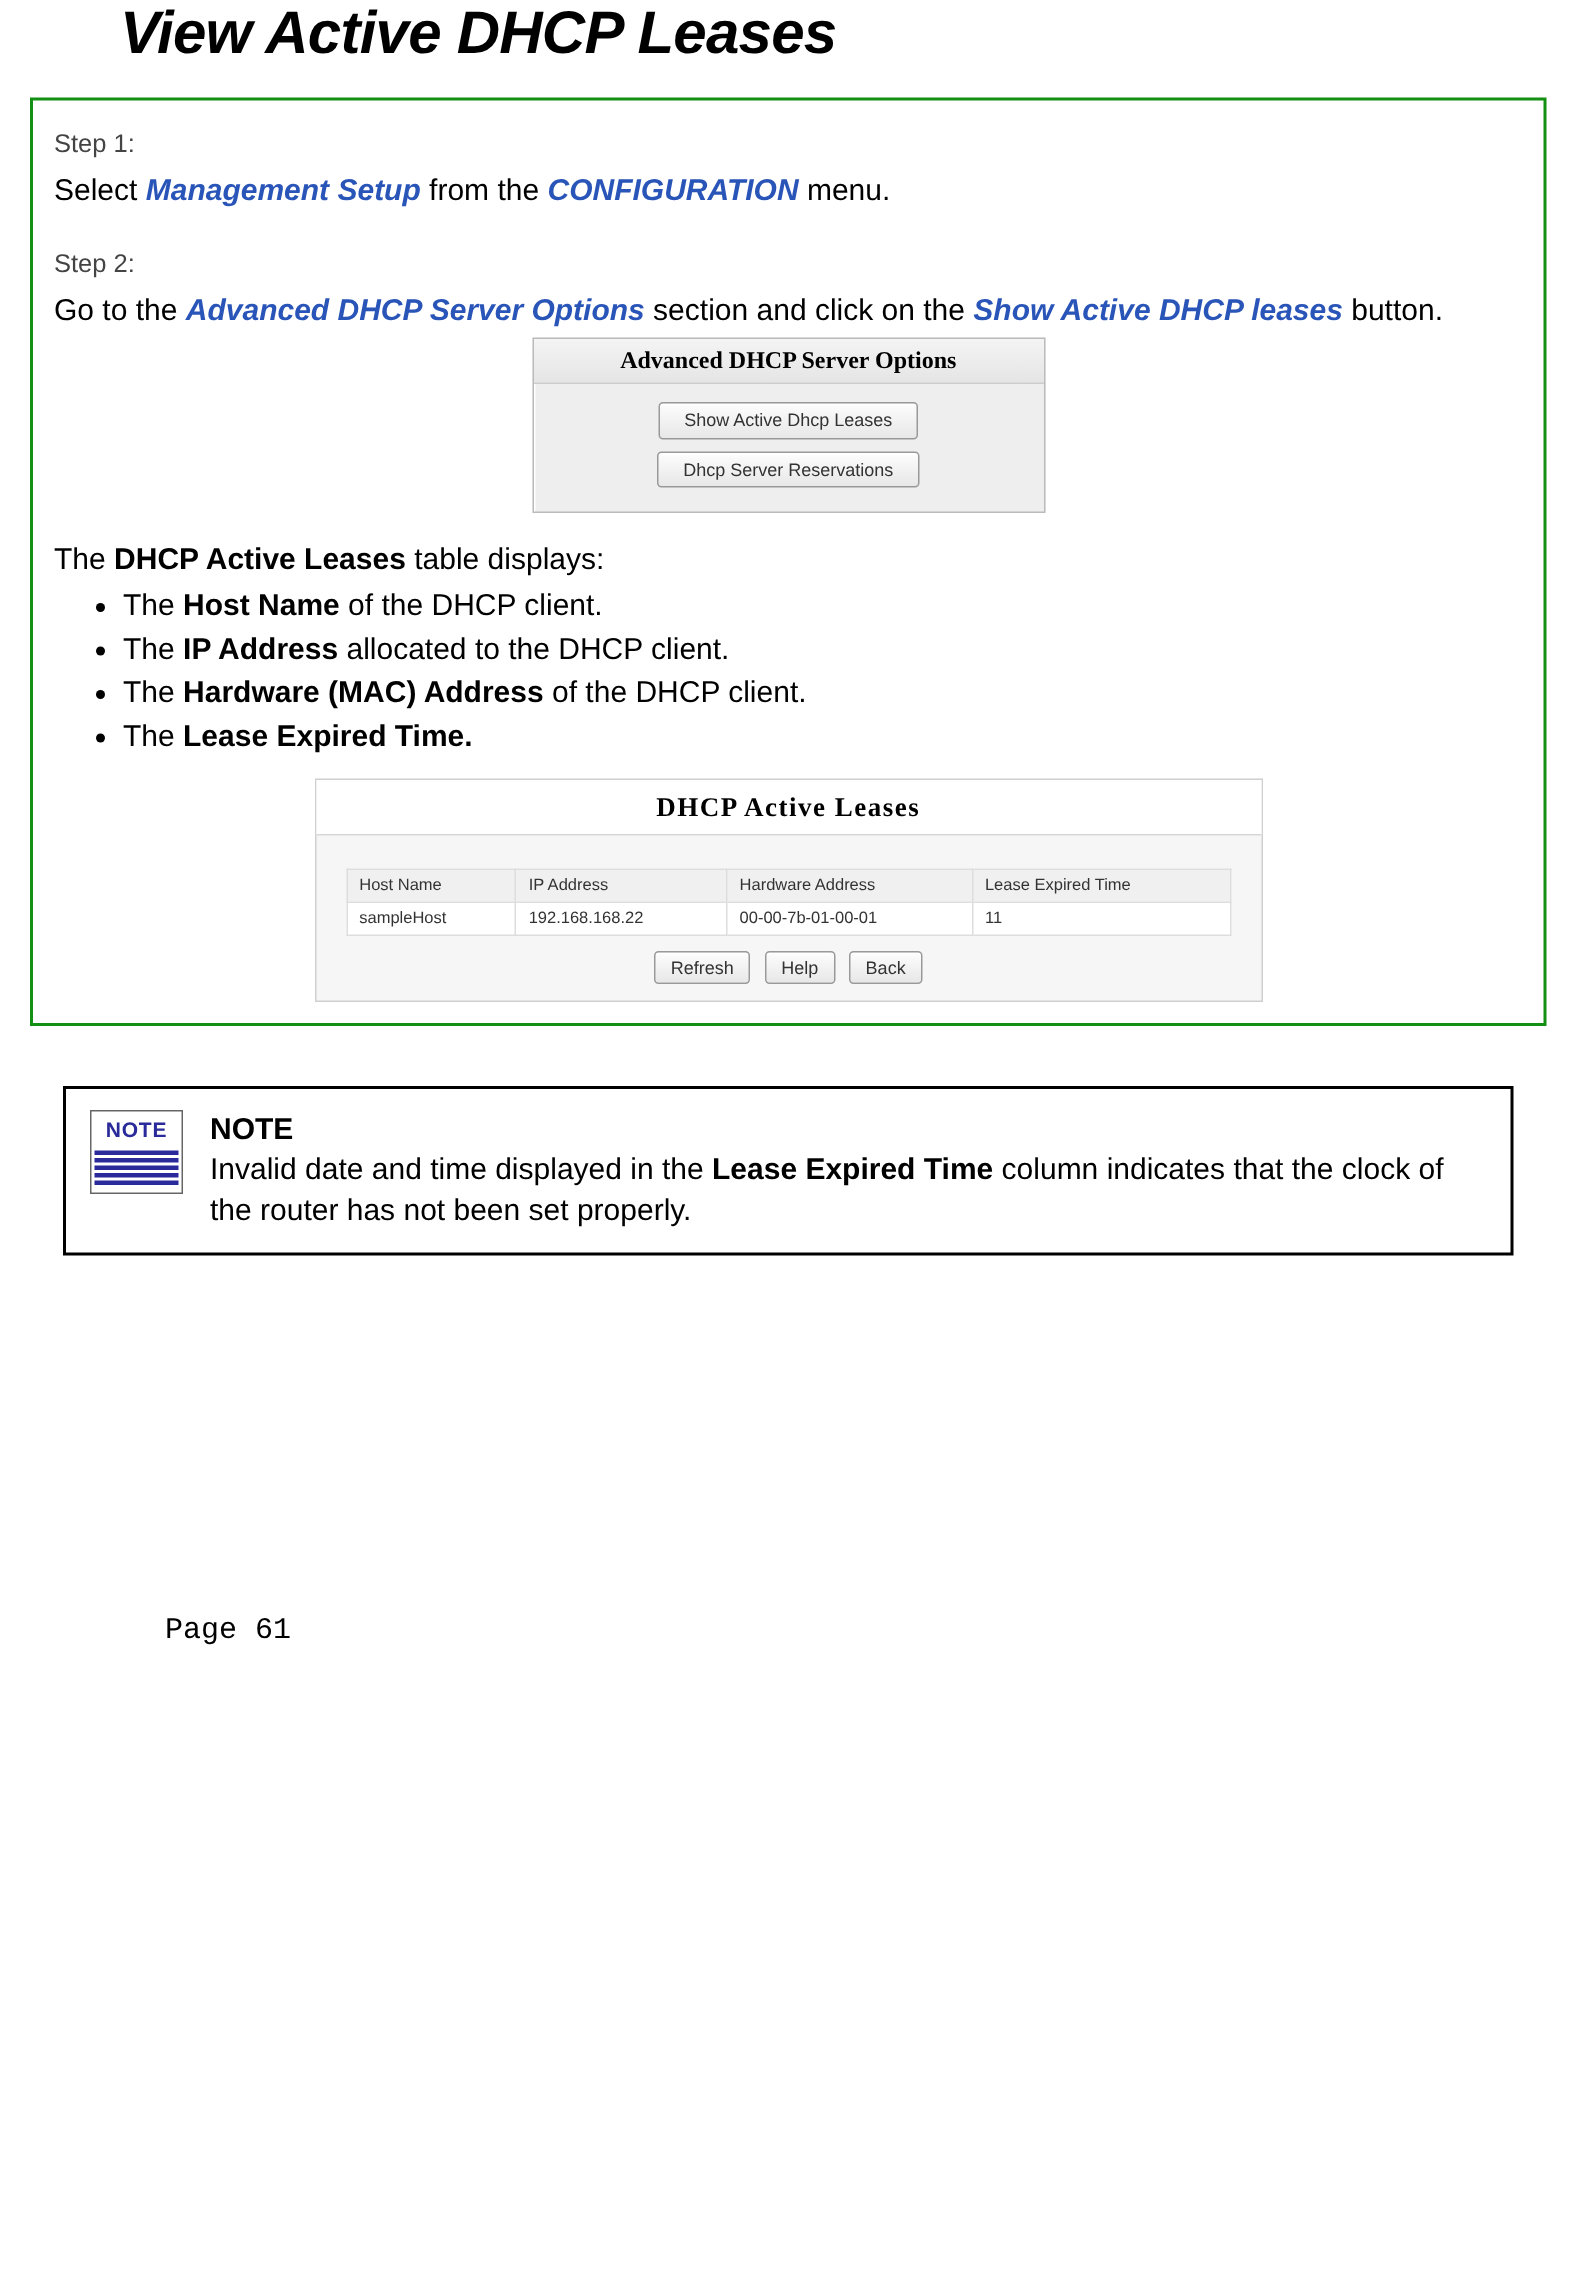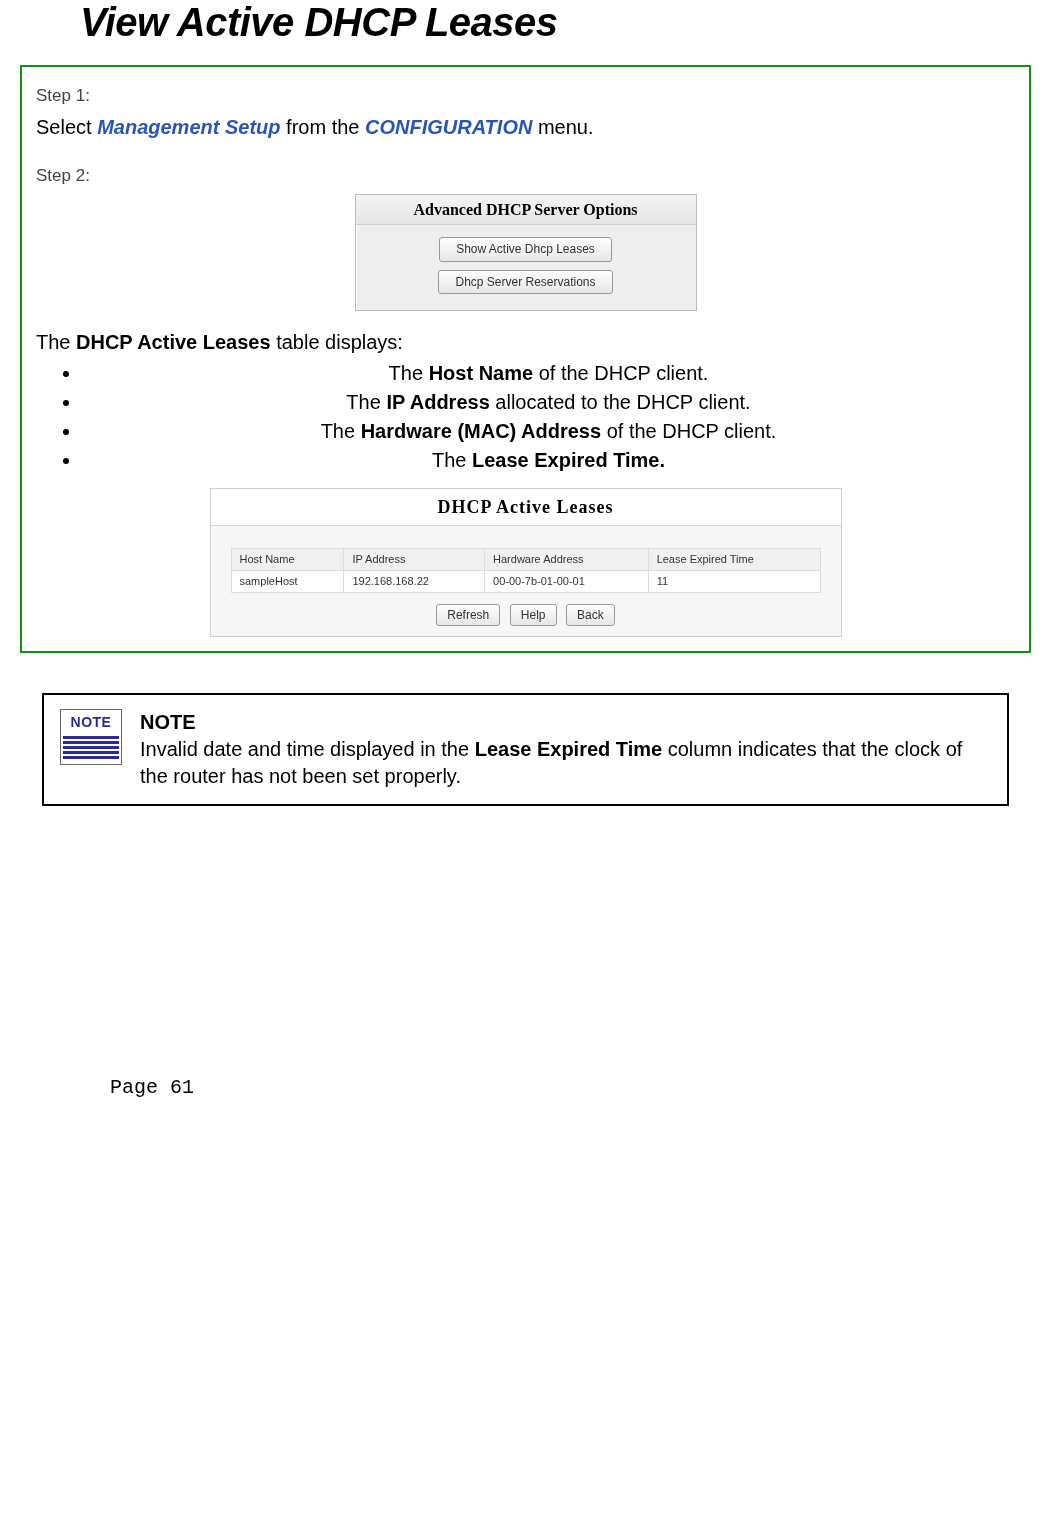--- a/index.html
+++ b/index.html
@@ -78,21 +78,20 @@
   .intro-line {
     margin-top: 10px;
   }
   .bold {
     font-weight: bold;
   }
   .bullets {
     list-style-type: disc;
     margin: 4px 0 14px 0;
     padding-left: 46px;
-    text-align: center;
   }
   .bullets li {
     margin: 2px 0;
     font-size: 20px;
   }
 
   .leases-panel {
     width: 630px;
     margin: 10px auto 0 auto;
     border: 1px solid #d0d0d0;
@@ -193,20 +192,23 @@
   <h1 class="main-heading">View Active DHCP Leases</h1>
 
   <div class="steps-box">
 
     <div class="step-label">Step 1:</div>
     <div class="step-text">
       <span>Select </span><span class="keyword">Management Setup</span><span> from the </span><span class="keyword">CONFIGURATION</span><span> menu.</span>
     </div>
 
     <div class="step-label">Step 2:</div>
+    <div>
+      <span>Go to the </span><span class="keyword">Advanced DHCP Server Options</span><span> section and click on the </span><span class="keyword">Show Active DHCP leases</span><span> button.</span>
+    </div>
 
     <div class="panel-frame">
       <div class="panel-title">Advanced DHCP Server Options</div>
       <div class="panel-body">
         <div class="ui-btn">Show Active Dhcp Leases</div>
         <div class="ui-btn">Dhcp Server Reservations</div>
       </div>
     </div>
 
     <div class="intro-line">

